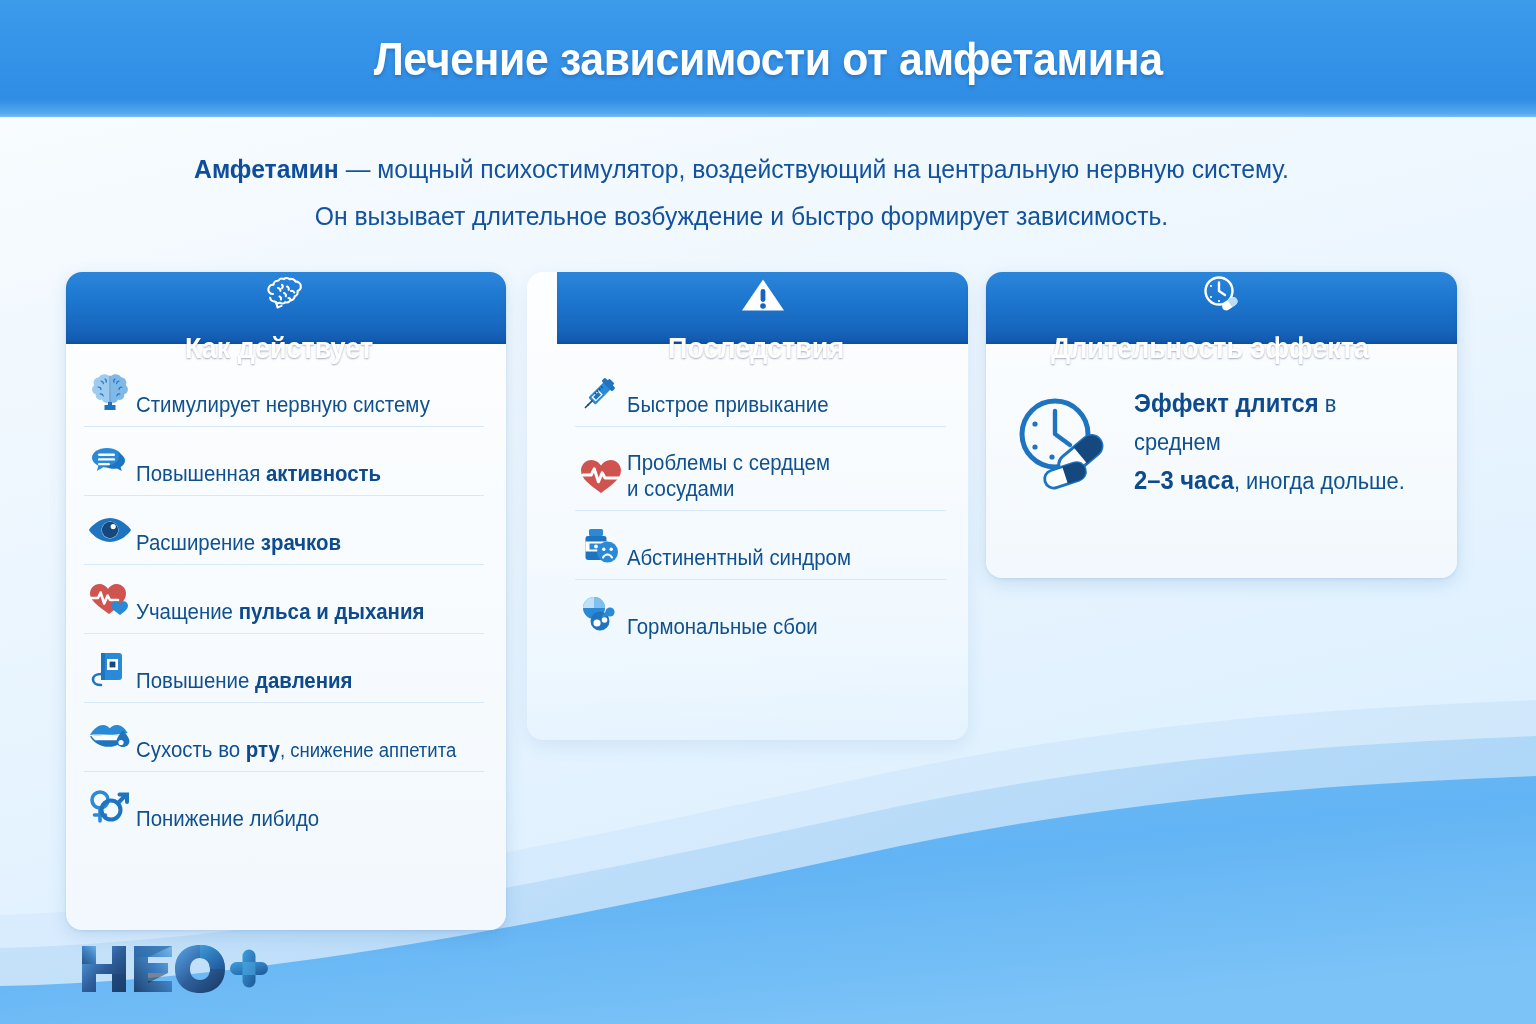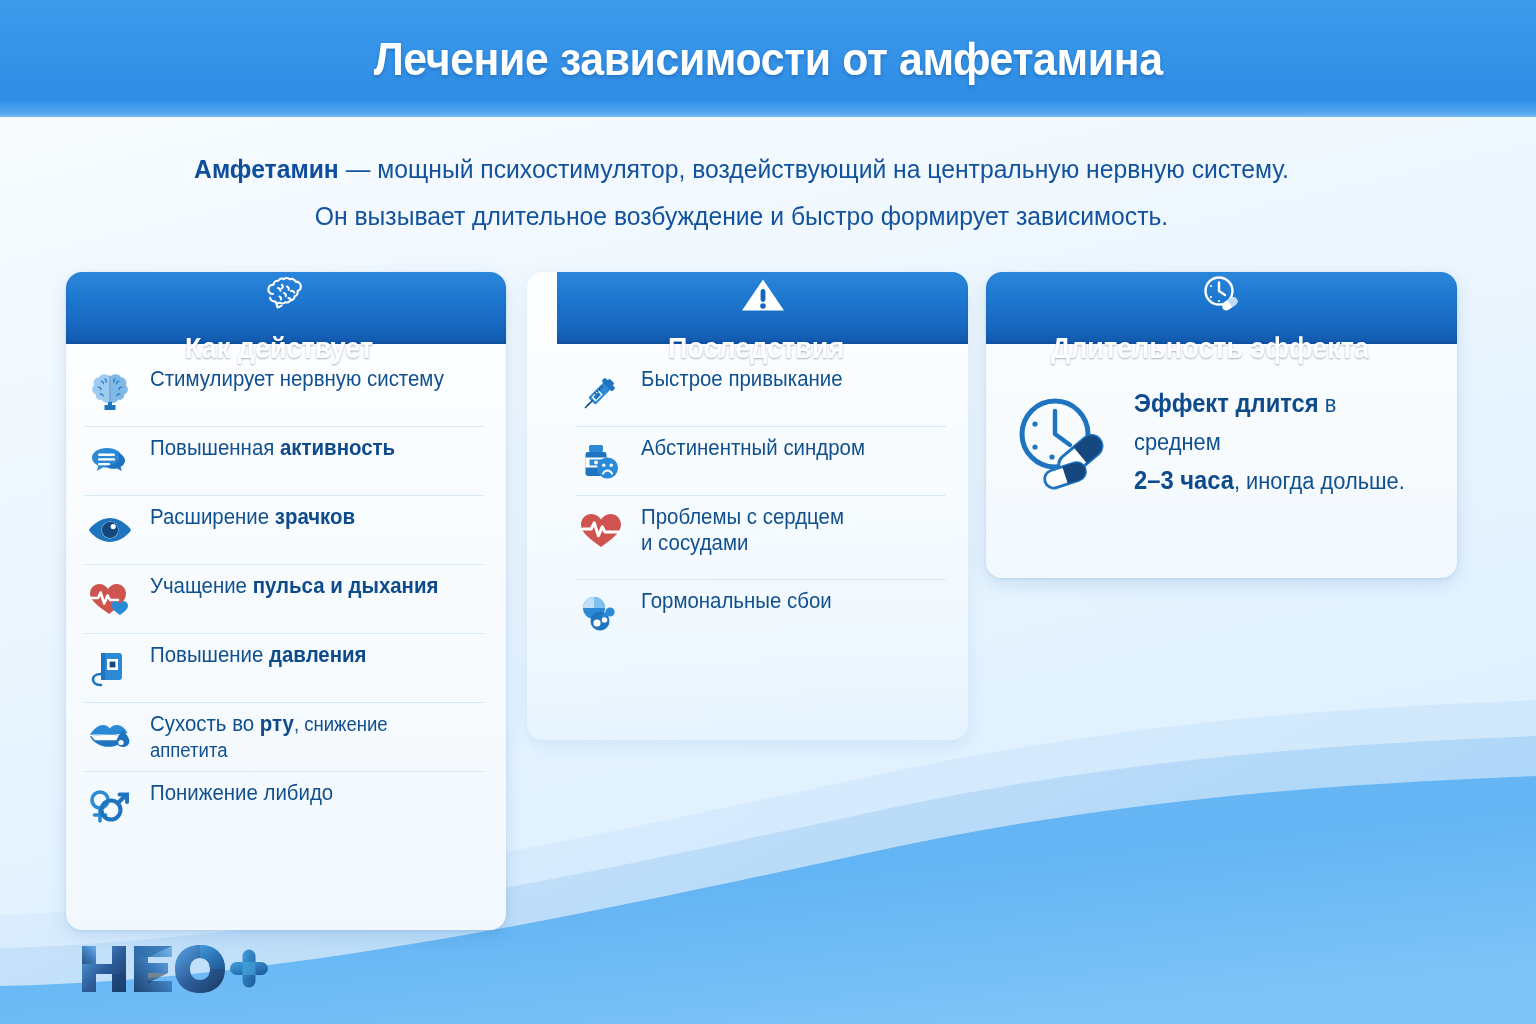--- a/index.html
+++ b/index.html
@@ -64,21 +64,21 @@
   .card-head .htitle{
     color:#fff; font-size:29px; font-weight:bold;
     text-shadow:0 1px 2px rgba(0,30,70,.35);
     transform:scaleX(.93); transform-origin:left center;
     white-space:nowrap;
   }
 
   .card-body{ padding:14px 22px 10px 18px; }
 
   .item{
-    display:flex; align-items:flex-start; gap:14px;
+    display:flex; align-items:flex-end; 
     padding:8px 0;
     border-bottom:1px solid #d7e8f6;
     min-height:68px;
   }
   .item:last-child{ border-bottom:none; }
   .item .icn{ width:52px; height:52px; flex:0 0 52px; display:flex; align-items:center; justify-content:center; }
   .item .txt{
     color:#10508f; font-size:21.5px; line-height:26px;
     transform:scaleX(.95); transform-origin:left center;
   }
@@ -274,47 +274,47 @@
             <path d="M3 25h3.6" stroke="#14487f" stroke-width="1.6" stroke-linecap="round"></path>
             <g stroke="#14487f" stroke-width="1.3">
               <path d="M20 21v2.2M23 21v2.2M26 21v2.2M29 21v2.2"></path>
             </g>
           </g>
         </svg>
       </span>
       <span class="txt"><span>Быстрое привыкание</span></span>
     </div>
 
+    <div class="item" style="min-height:84px;">
+      <span class="icn">
+        <svg width="50" height="50" viewBox="0 0 50 50">
+          <path d="M25 42C14 34.2 5 27.8 5 19.6 5 13.8 9.7 9 15.5 9c3.9 0 7.3 2.1 9.5 5.4C27.2 11.1 30.6 9 34.5 9 40.3 9 45 13.8 45 19.6 45 27.8 36 34.2 25 42z" fill="#cf5450"></path>
+          <path d="M7 24h8.2l3-6.2 4.2 13 3.8-9 2.8 5.2h14" fill="none" stroke="#ffffff" stroke-width="3" stroke-linecap="round" stroke-linejoin="round"></path>
+        </svg>
+      </span>
+      <span class="txt">
+        <span>Проблемы с сердцем</span><br><span>и сосудами</span>
+      </span>
+    </div>
+
     <div class="item">
       <span class="icn">
         <svg width="50" height="50" viewBox="0 0 50 50">
           <rect x="13" y="9" width="14" height="7" rx="1.6" fill="#2b8ad6"></rect>
           <rect x="9.5" y="16" width="21" height="24" rx="2.4" fill="#1f74bf"></rect>
           <rect x="9.5" y="21.5" width="21" height="10" fill="#ffffff"></rect>
           <rect x="13.5" y="23.5" width="13" height="6" fill="#2b8ad6"></rect>
           <circle cx="20" cy="26.5" r="1.9" fill="#ffffff"></circle>
           <circle cx="31.5" cy="32" r="10.5" fill="#2b8ad6"></circle>
           <circle cx="27.8" cy="29.2" r="1.7" fill="#ffffff"></circle>
           <circle cx="35.2" cy="29.2" r="1.7" fill="#ffffff"></circle>
           <path d="M27 37.5c1.2-2 2.8-3 4.5-3s3.3 1 4.5 3" fill="none" stroke="#ffffff" stroke-width="2.1" stroke-linecap="round"></path>
         </svg>
       </span>
       <span class="txt"><span>Абстинентный синдром</span></span>
-    </div>
-
-    <div class="item" style="min-height:84px;">
-      <span class="icn">
-        <svg width="50" height="50" viewBox="0 0 50 50">
-          <path d="M25 42C14 34.2 5 27.8 5 19.6 5 13.8 9.7 9 15.5 9c3.9 0 7.3 2.1 9.5 5.4C27.2 11.1 30.6 9 34.5 9 40.3 9 45 13.8 45 19.6 45 27.8 36 34.2 25 42z" fill="#cf5450"></path>
-          <path d="M7 24h8.2l3-6.2 4.2 13 3.8-9 2.8 5.2h14" fill="none" stroke="#ffffff" stroke-width="3" stroke-linecap="round" stroke-linejoin="round"></path>
-        </svg>
-      </span>
-      <span class="txt">
-        <span>Проблемы с сердцем</span><br><span>и сосудами</span>
-      </span>
     </div>
 
     <div class="item">
       <span class="icn">
         <svg width="50" height="50" viewBox="0 0 50 50">
           <circle cx="18" cy="19" r="11" fill="#2b8ad6"></circle>
           <path d="M18 19V8a11 11 0 0 0-11 11z" fill="#bfe0f7"></path>
           <path d="M18 19h11A11 11 0 0 0 18 8z" fill="#7fc0ef"></path>
           <circle cx="24" cy="32" r="9.5" fill="#1f74bf"></circle>
           <circle cx="34" cy="23" r="4.6" fill="#2b8ad6"></circle>

